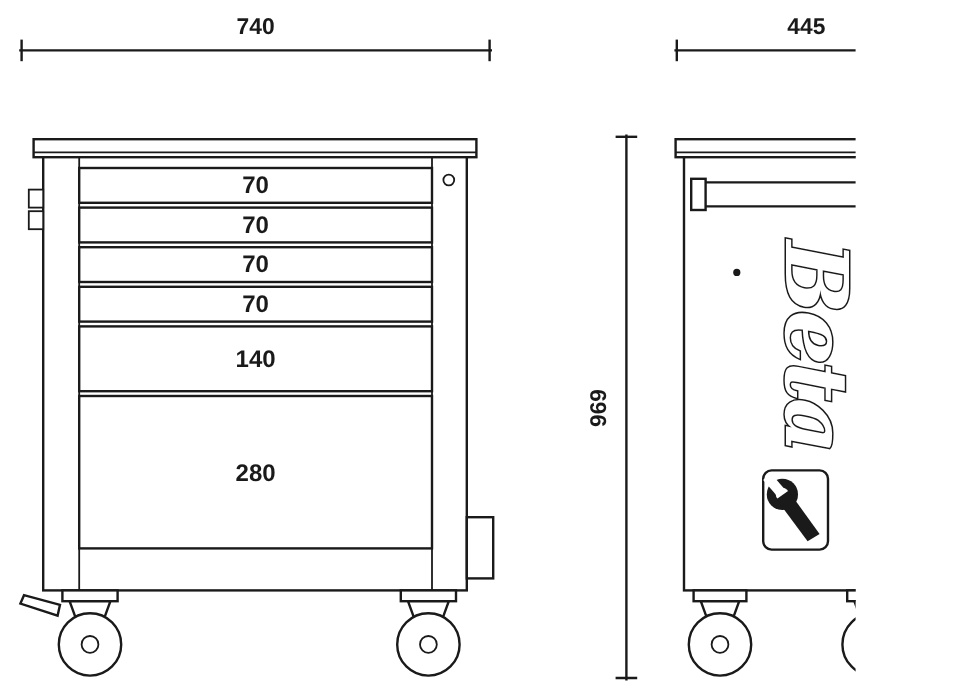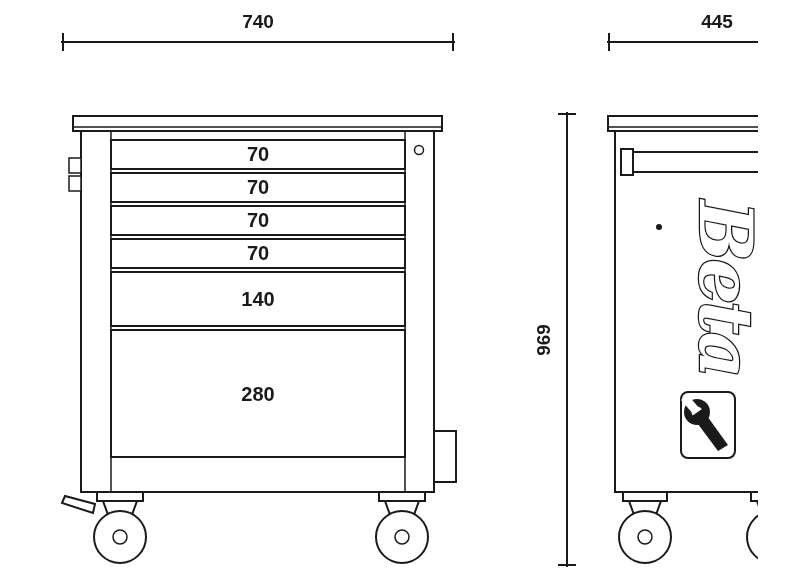--- a/index.html
+++ b/index.html
@@ -2,21 +2,20 @@
 <html><head>
 <meta charset="utf-8">
 <style>
   html, body { margin: 0; padding: 0; background: #ffffff; }
   .canvas {
     width: 713px; height: 578px;
     position: relative;
     background: #ffffff;
     font-family: "Liberation Sans", sans-serif;
     overflow: hidden;
-    margin-left: 45px;
   }
   svg { display: block; }
   .ln   { stroke: #1a1a1a; stroke-width: 2; fill: none; }
   .lnthin { stroke: #1a1a1a; stroke-width: 1.5; fill: none; }
   .fillwhite { fill: #ffffff; }
   .solid { fill: #1a1a1a; stroke: none; }
   .white-solid { fill: #ffffff; stroke: none; }
   .dim-label {
     font: 700 19px "Liberation Sans", sans-serif;
     fill: #1a1a1a;

